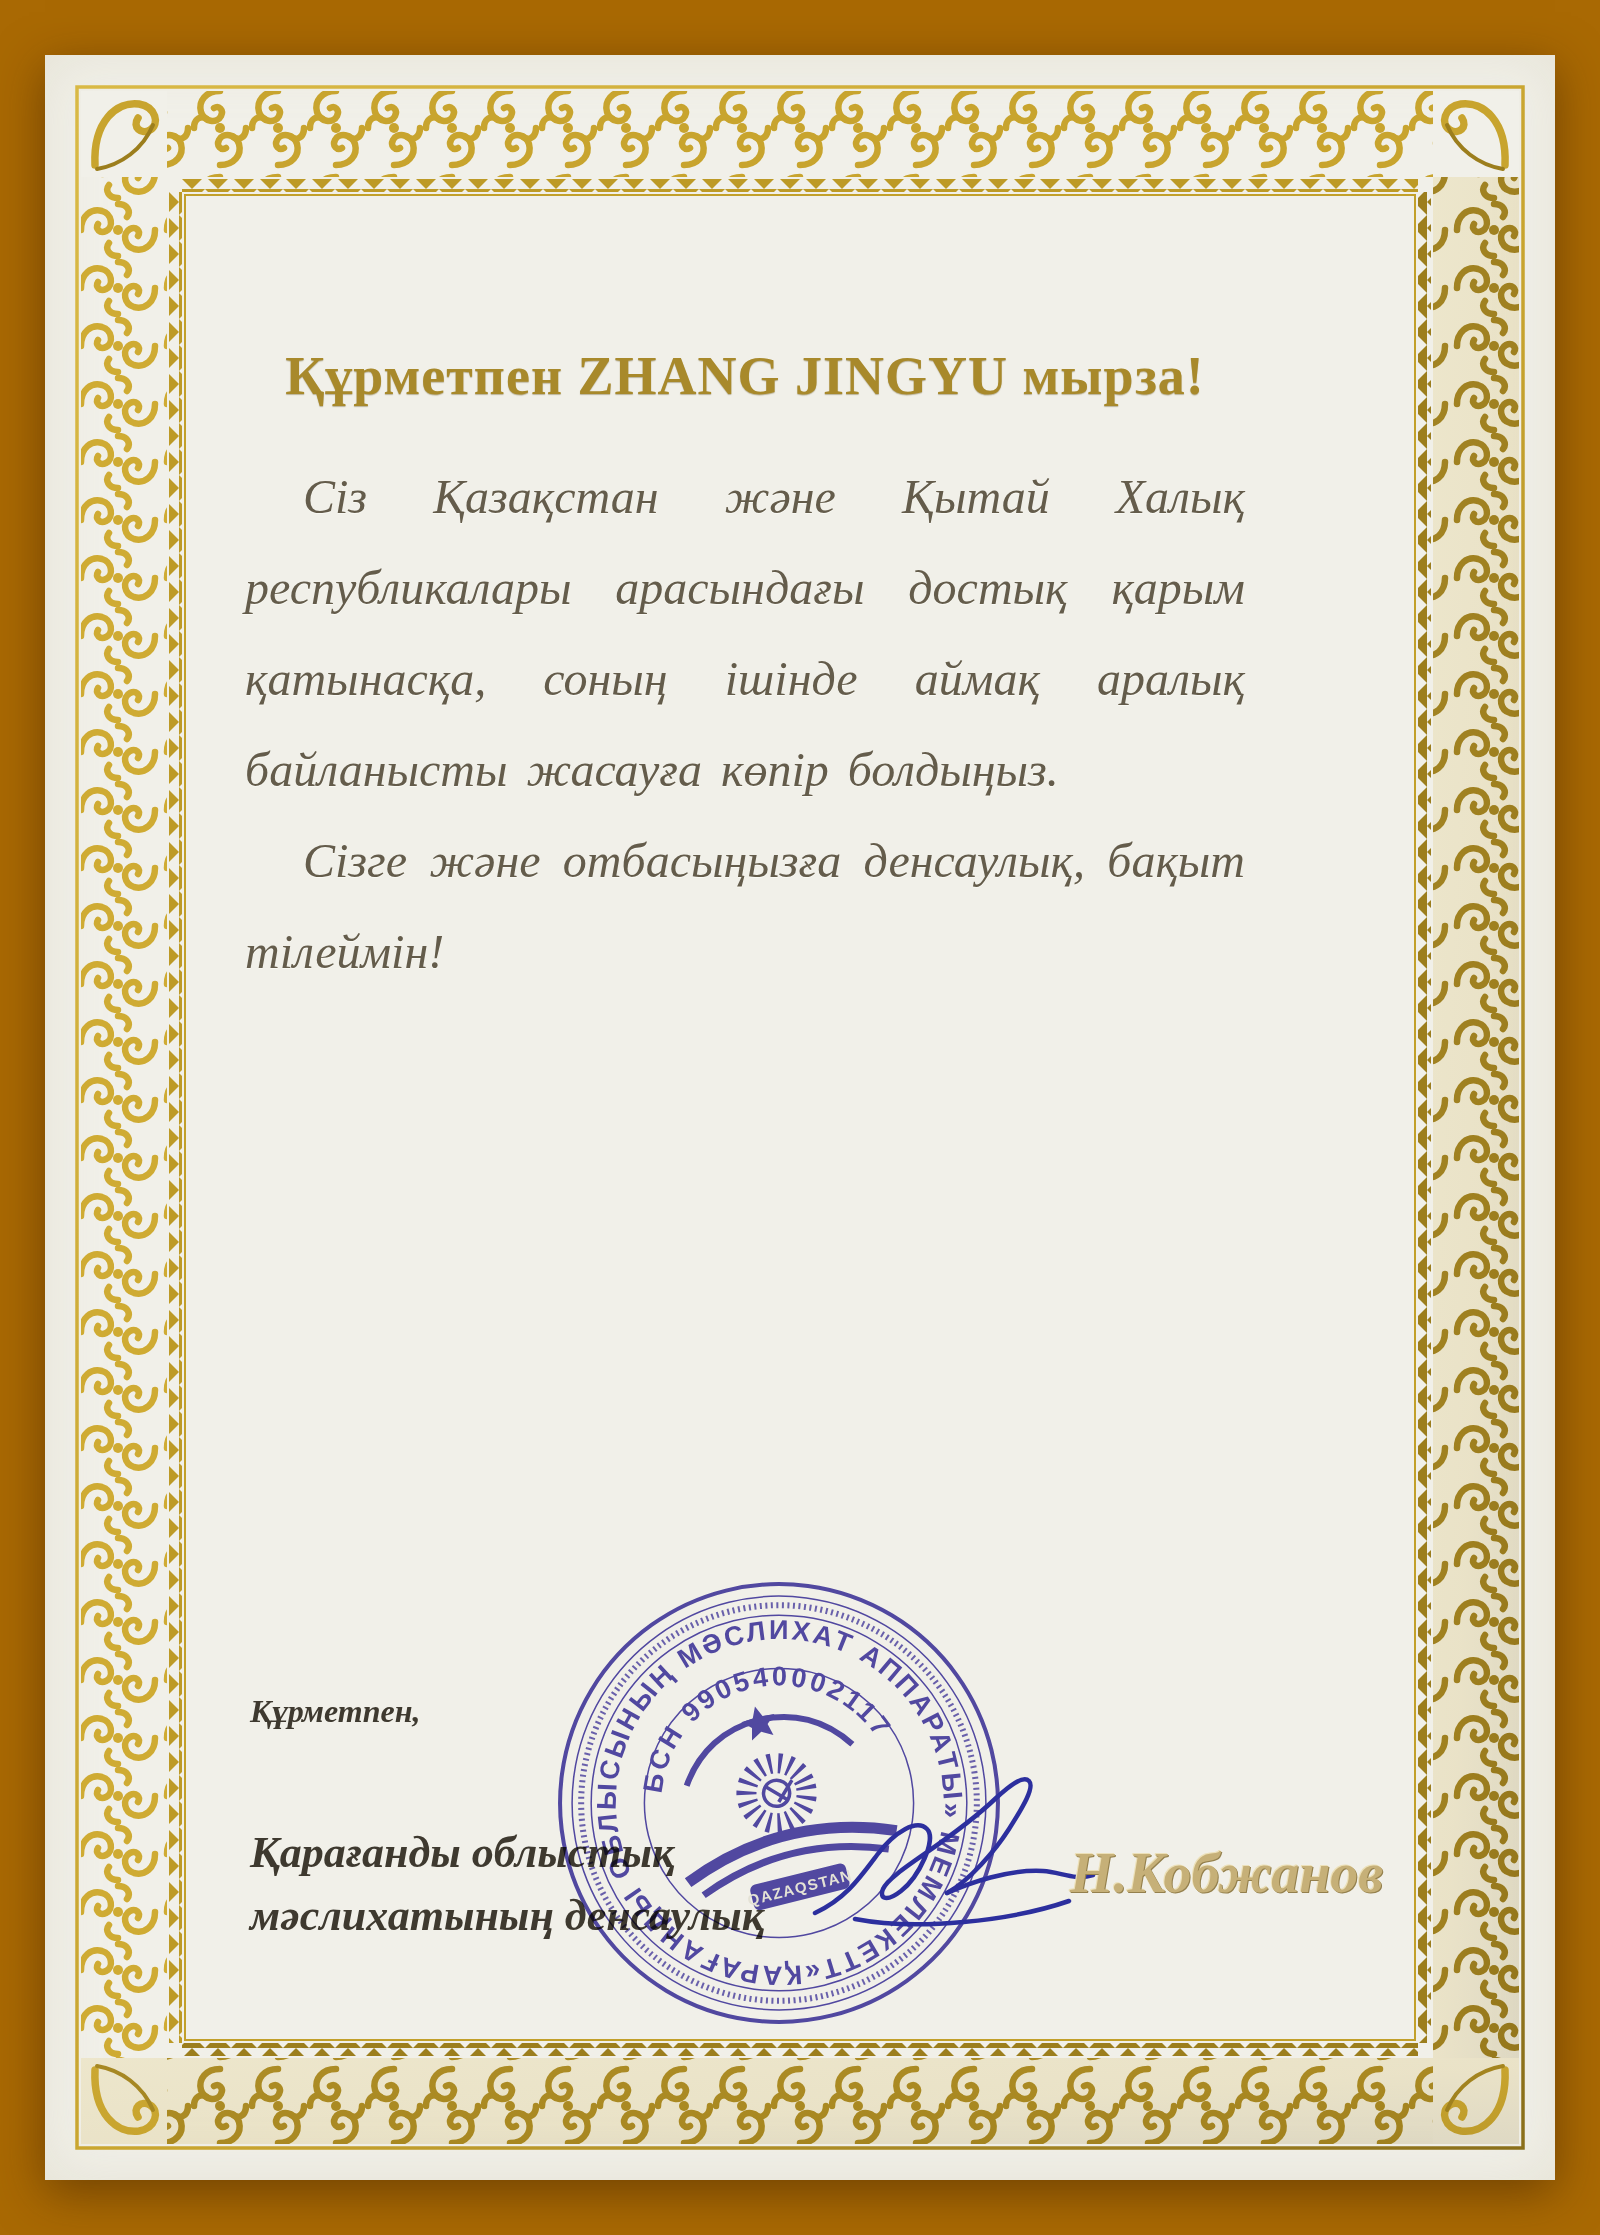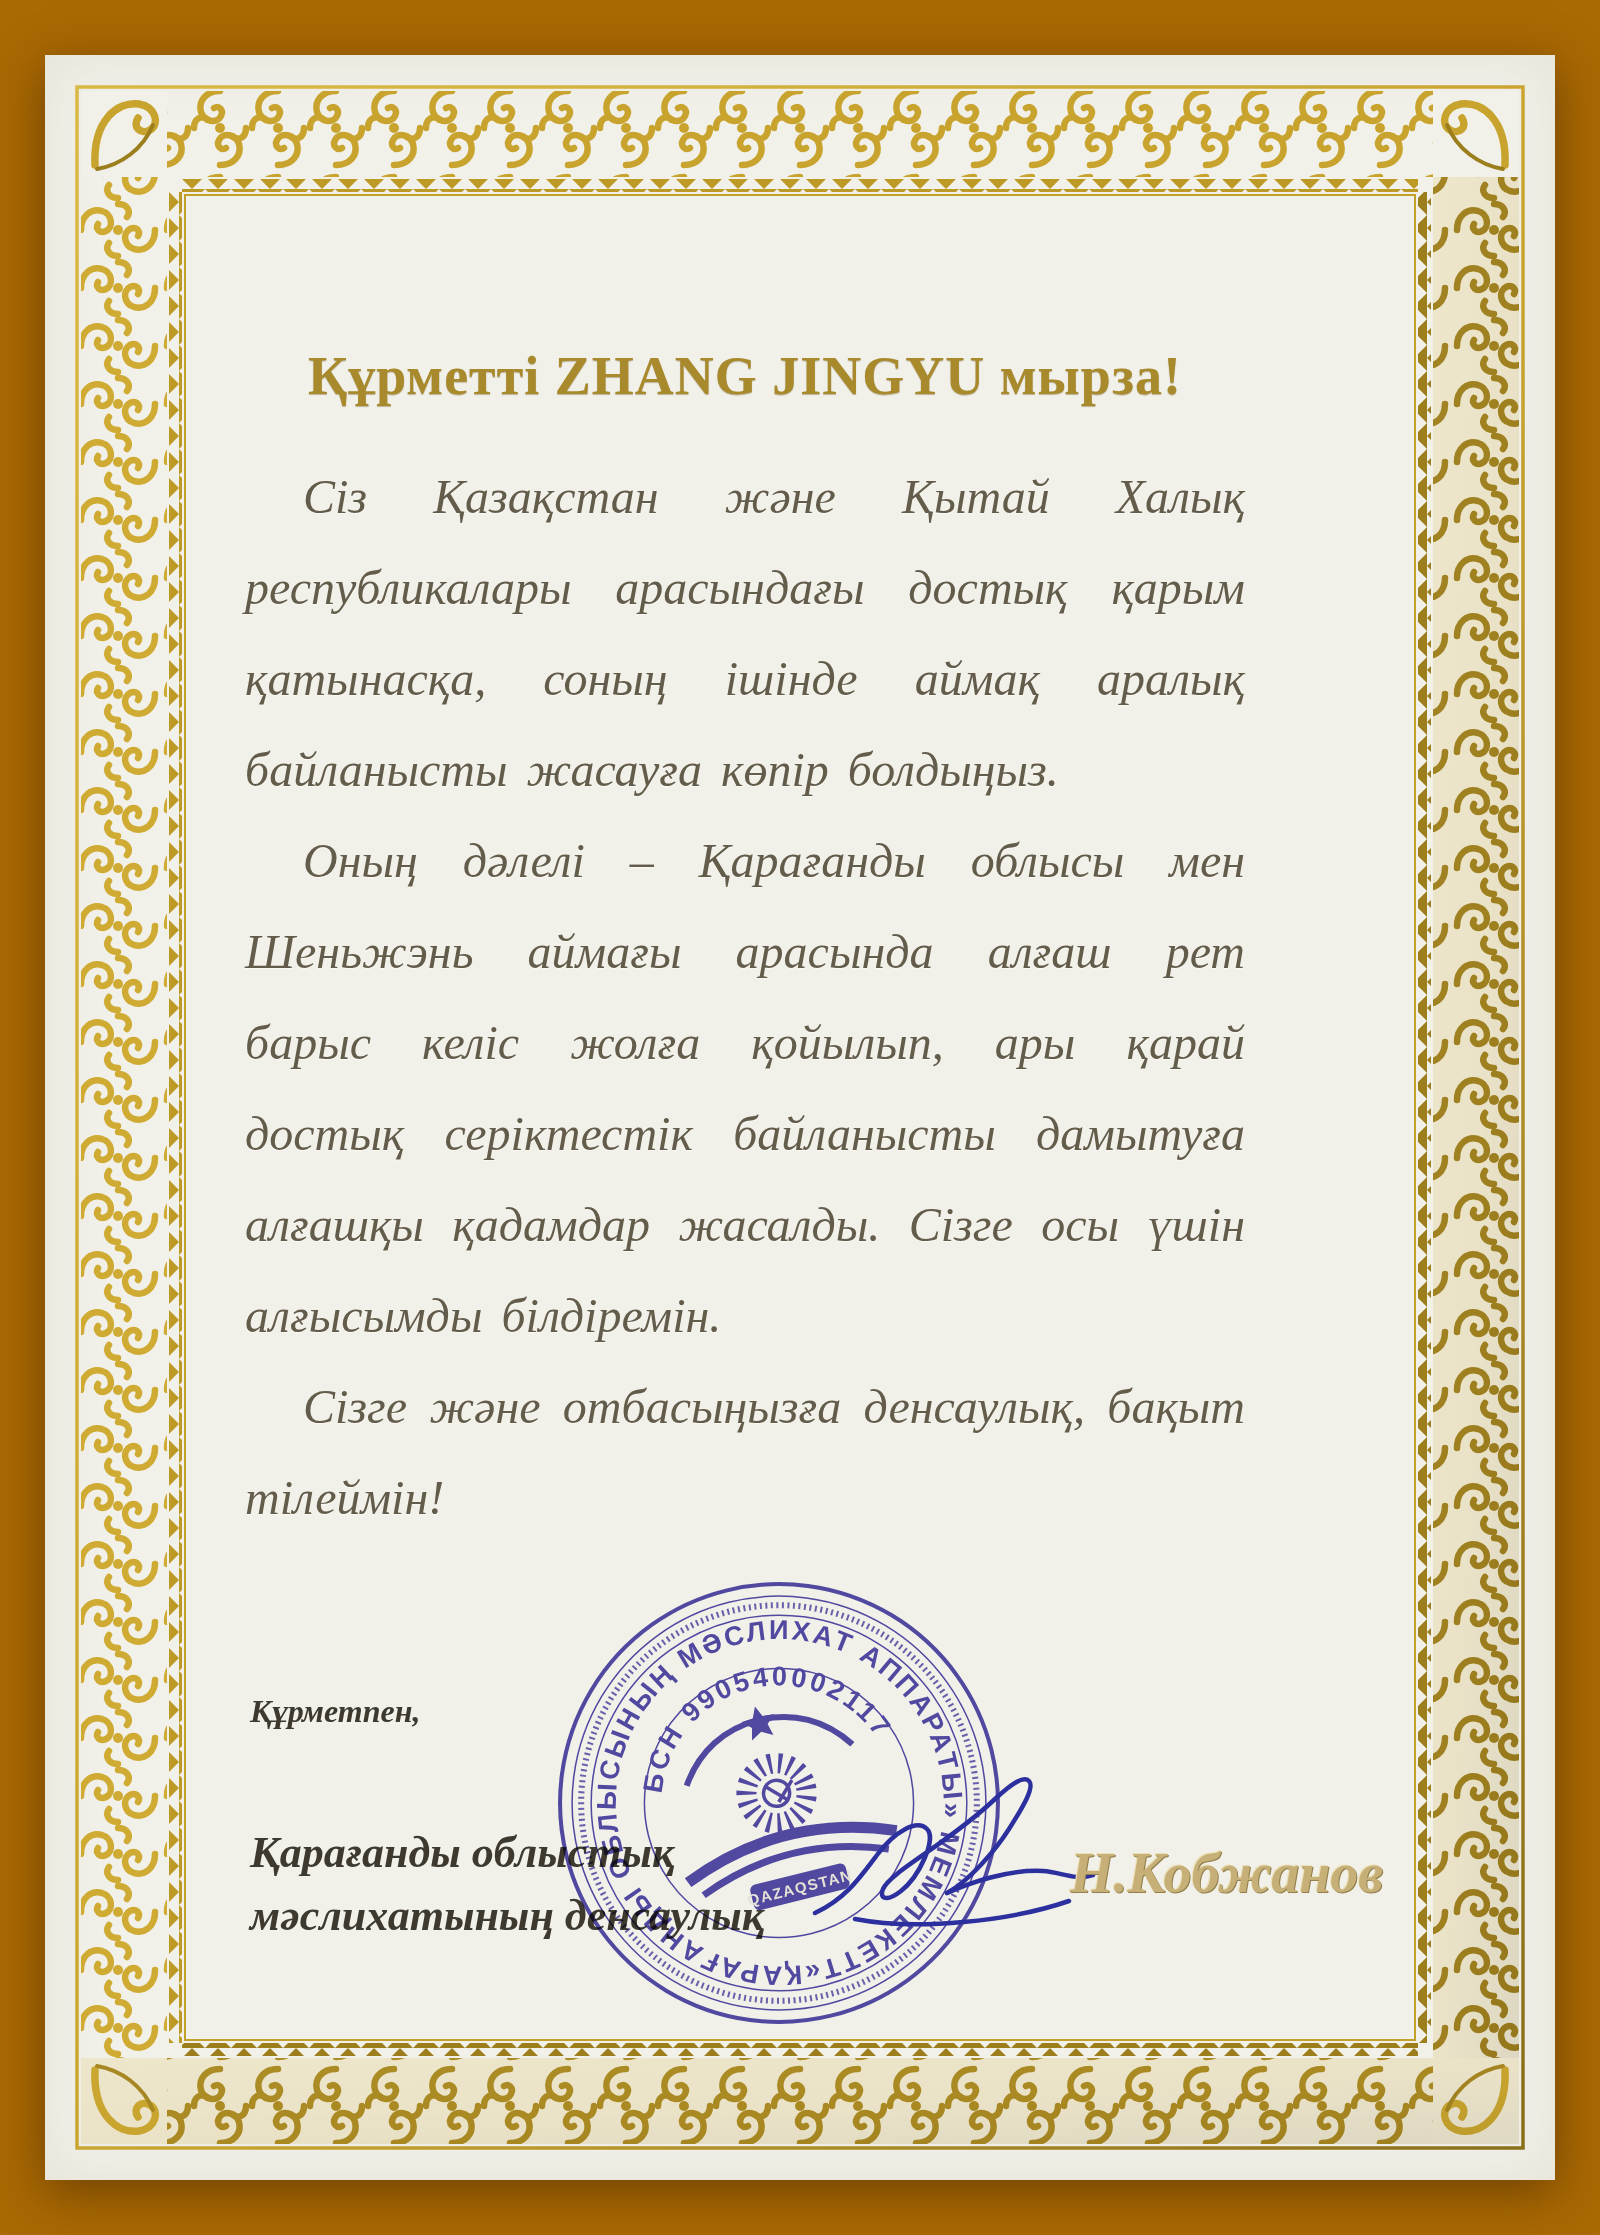--- a/index.html
+++ b/index.html
@@ -130,23 +130,22 @@
     <use href="#cnr" transform="translate(6,6)"></use>
     <use href="#cnr" transform="translate(1444,6) scale(-1,1)"></use>
     <use href="#cnr" transform="translate(6,2059) scale(1,-1)"></use>
     <use href="#cnr" transform="translate(1444,2059) scale(-1,-1)"></use>
 
     <rect x="1358" y="92" width="86" height="1881" fill="url(#goldSheen)" opacity="0.18"></rect>
     <rect x="6" y="1973" width="1438" height="86" fill="url(#goldSheen)" opacity="0.18"></rect>
   </svg>
 
   <div class="content">
-    <h1 class="title">Құрметті ZHANG JINGYU мырза!</h1>
+    <h1 class="title">Құрметпен ZHANG JINGYU мырза!</h1>
     <p>Сіз Қазақстан және Қытай Халық республикалары арасындағы достық қарым қатынасқа, соның ішінде аймақ аралық байланысты жасауға көпір болдыңыз.</p>
-    <p>Оның дәлелі – Қарағанды облысы мен Шеньжэнь аймағы арасында алғаш рет барыс келіс жолға қойылып, ары қарай достық серіктестік байланысты дамытуға алғашқы қадамдар жасалды. Сізге осы үшін алғысымды білдіремін.</p>
     <p>Сізге және отбасыңызға денсаулық, бақыт тілеймін!</p>
   </div>
 
   <div class="closing">Құрметпен,</div>
 
   <div class="signer">
     <div>Қарағанды облыстық</div>
     <div>мәслихатының денсаулық</div>
   </div>
 

